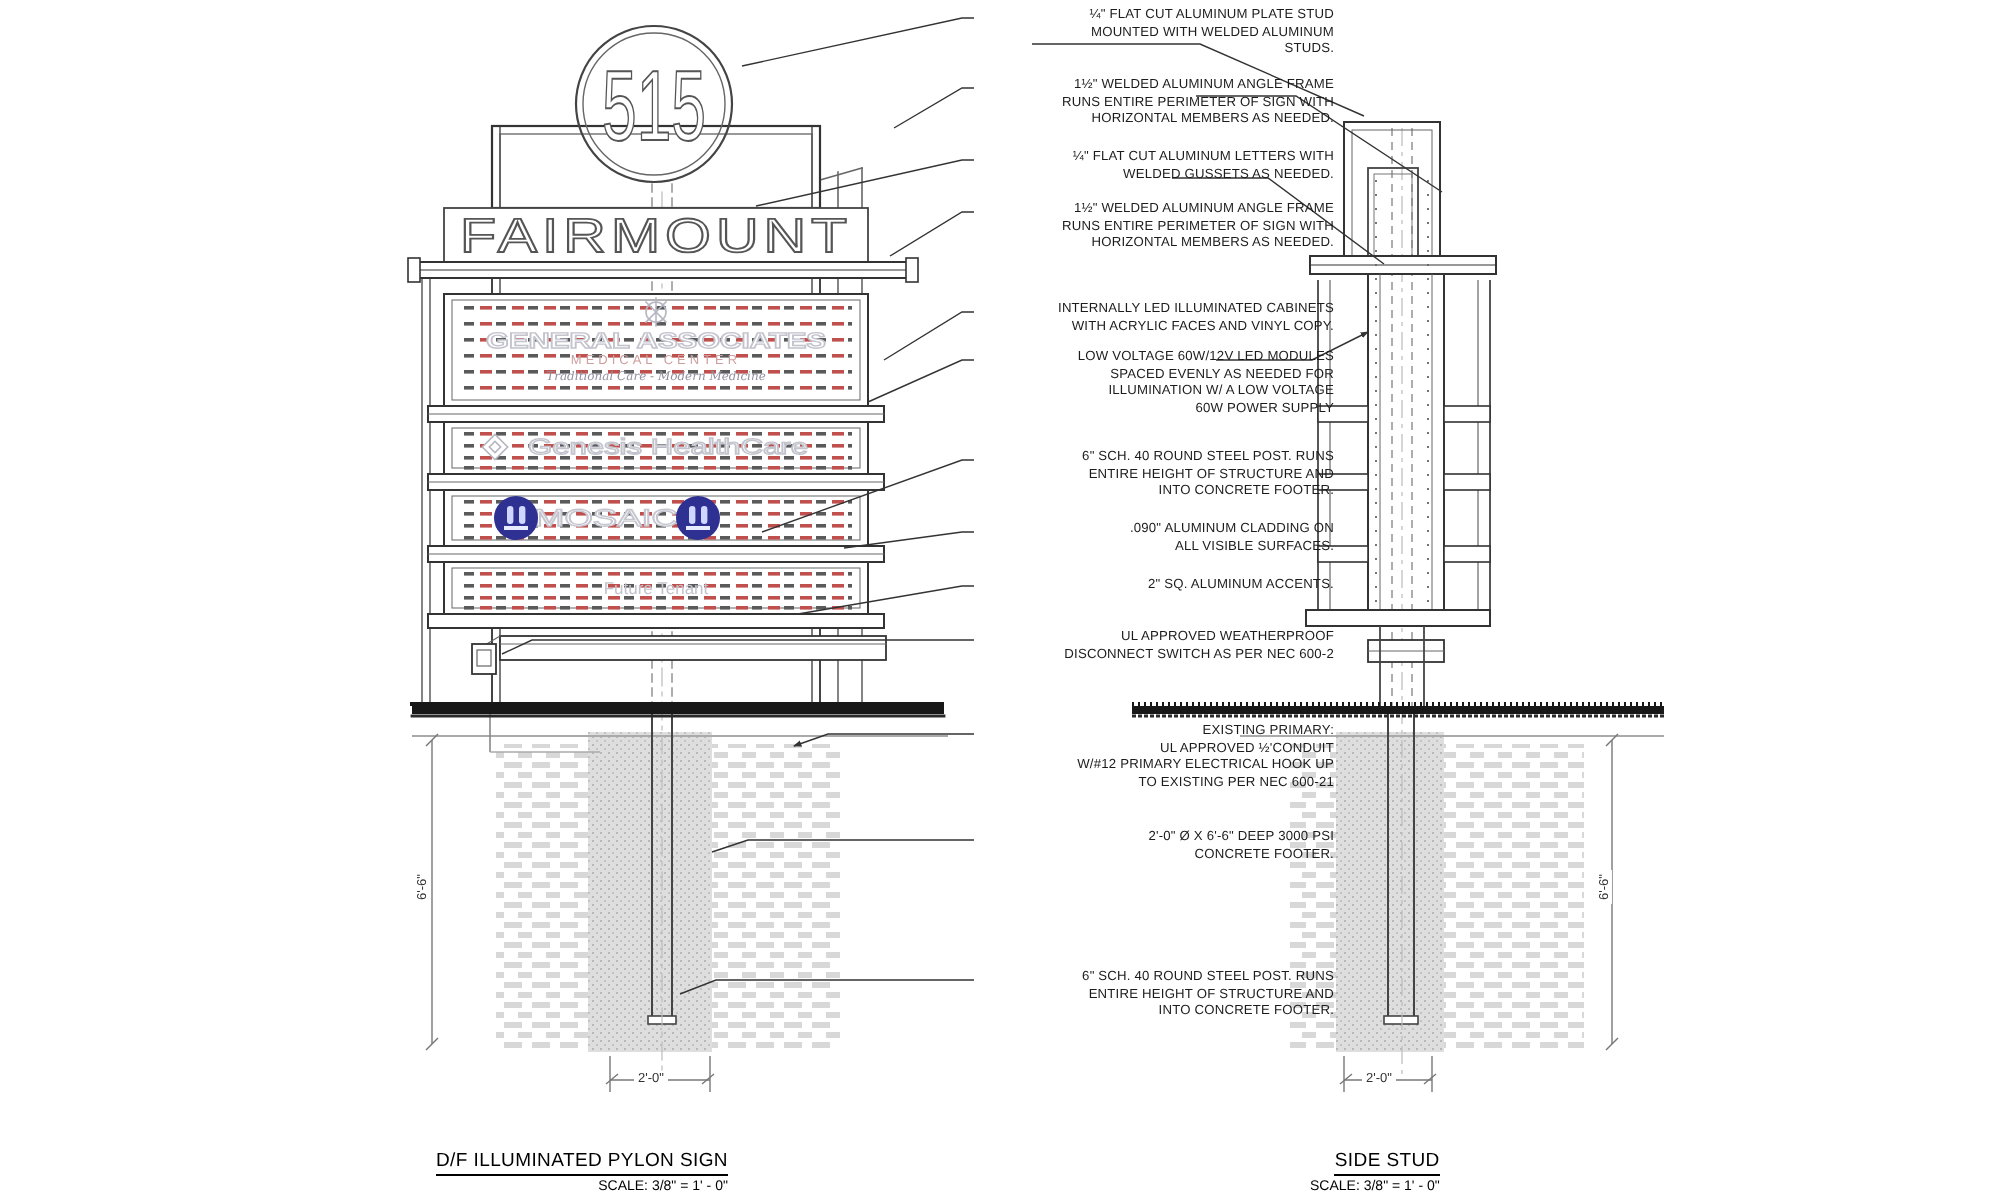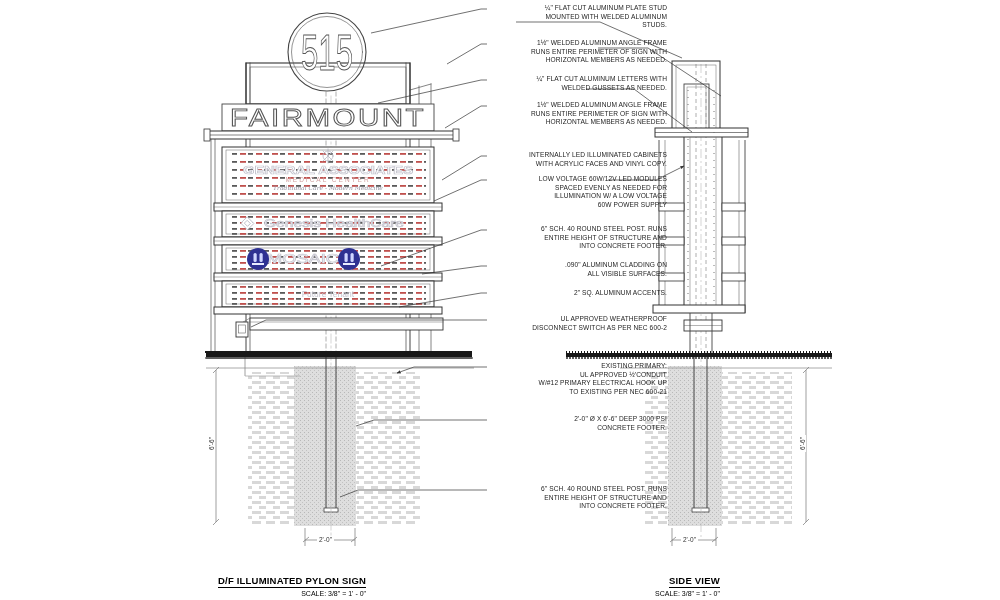--- a/index.html
+++ b/index.html
@@ -5,21 +5,21 @@
   html,body{margin:0;padding:0;background:#fff;}
   #sheet{position:relative;width:1000px;height:600px;background:#fff;overflow:hidden;
          font-family:"Liberation Sans",sans-serif;text-align:right;}
   #linework{position:absolute;left:0;top:0;}
   .callout{position:absolute;width:178px;font-size:6.6px;line-height:8.6px;color:#1c1c1c;
            white-space:pre-line;letter-spacing:.1px;}
   .dimlabel{position:absolute;background:#fff;font-size:6.5px;color:#333;padding:0 2px;
             white-space:nowrap;}
   .dimlabel.vert{transform:rotate(-90deg);transform-origin:center center;}
   .viewtitle{position:absolute;color:#000;}
-  .viewtitle .t{font-size:9.5px;font-weight:bold;letter-spacing:.2px;
+  .viewtitle .t{font-size:9.5px;font-weight:normal;letter-spacing:.2px;
                 border-bottom:1.3px solid #000;padding-bottom:1px;display:inline-block;}
   .viewtitle .s{font-size:7px;margin-top:2px;}
 </style>
 </head>
 <body>
 
 <div id="sheet">
 
 <svg id="linework" width="1000" height="600" viewBox="0 0 1000 600">
   <defs>
@@ -326,17 +326,17 @@
 <div class="dimlabel" style="left:317px;top:536px">2'-0"</div>
 <div class="dimlabel" style="left:681px;top:536px">2'-0"</div>
 <div class="dimlabel vert" style="left:203px;top:440px">6'-6"</div>
 <div class="dimlabel vert" style="left:794px;top:440px">6'-6"</div>
 
 <div class="viewtitle" style="left:218px;top:570px">
   <div class="t">D/F ILLUMINATED PYLON SIGN</div>
   <div class="s">SCALE:  3/8" = 1' - 0"</div>
 </div>
 <div class="viewtitle" style="left:655px;top:570px">
-  <div class="t">SIDE VIEW</div>
+  <div class="t">SIDE STUD</div>
   <div class="s">SCALE:  3/8" = 1' - 0"</div>
 </div>
 
 </div>
 
 </body></html>

